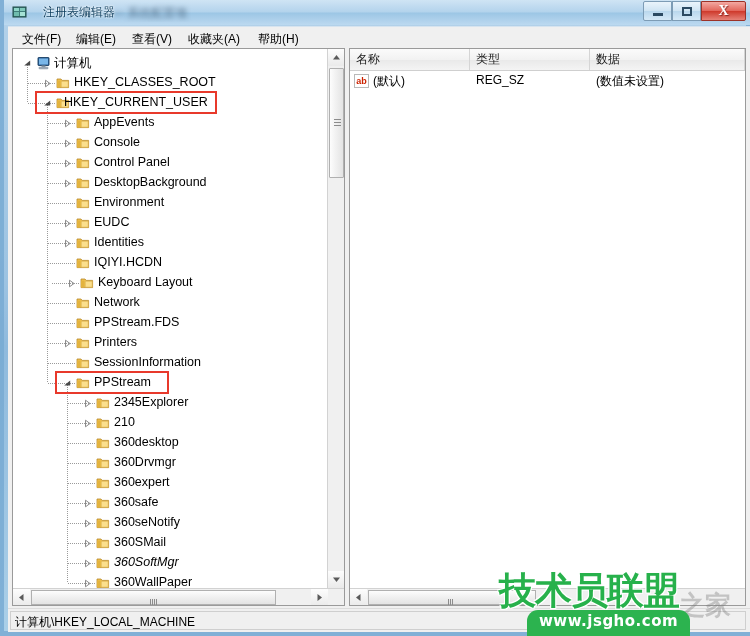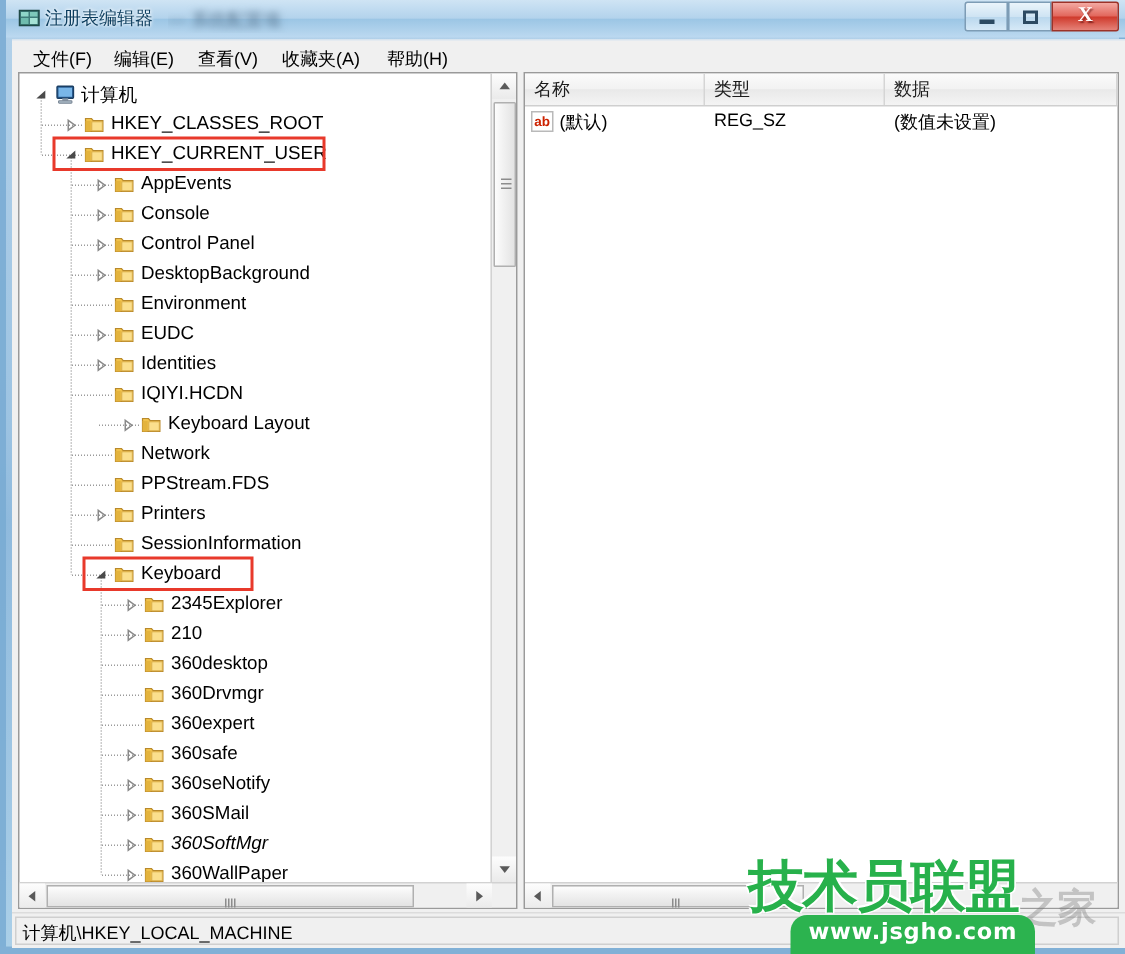--- a/index.html
+++ b/index.html
@@ -27,21 +27,21 @@
 
   
   #titlebar {
     position: absolute; left: 0; top: 0; width: 750px; height: 25px;
     background: linear-gradient(to bottom, #cfe4f4 0%, #b3d3ec 48%, #9cc6e5 52%, #bcd9f0 100%);
   }
   #app-icon {
     position: absolute; left: 8px; top: 4px; width: 16px; height: 16px;
   }
   #title-text {
-    position: absolute; left: 26px; top: 4px;
+    position: absolute; left: 39px; top: 4px;
     font-size: 12px; color: #0b3c5d;
     text-shadow: 0 0 3px #ffffff, 0 0 2px #ffffff;
     white-space: nowrap;
   }
   #title-blur {
     position: absolute; left: 108px; top: 2px; width: 230px; height: 20px;
     overflow: hidden;
   }
   #title-blur span {
     position: absolute; top: 3px;
@@ -389,21 +389,21 @@
             <div class="expander" style="left: 30px;">
               <svg width="9" height="9" viewBox="0 0 9 9">
                 <polygon points="1.2,6.6 7.2,6.6 7.2,1.4" fill="#4a4a4a"></polygon>
               </svg>
             </div>
             <div class="folder-icon" style="left: 43px;"><svg width="14" height="14" viewBox="0 0 14 14">
                 <path d="M1,3 L5,3 L6.2,4.4 L12.6,4.4 L12.6,11.6 L1,11.6 Z" fill="#f0c14b" stroke="#b8892c" stroke-width="0.8"></path>
                 <path d="M1,4.6 L4.4,4.6 L4.4,11.6 L1,11.6 Z" fill="#e3b33e"></path>
                 <path d="M5.2,5.2 L12.2,5.2 L12.2,11.2 L5.2,11.2 Z" fill="#fbdf8d" stroke="#d8ad49" stroke-width="0.6"></path>
               </svg></div>
-            <div class="tree-label" style="left: 61px;">HKEY_CURRENT_USER</div>
+            <div class="tree-label" style="left: 51px;">HKEY_CURRENT_USER</div>
           </div>
           <div class="redbox" style="left: 22px; top: 42px; height: 23px; width: 182.2px;"></div>
           <div class="tree-row" style="position: absolute; left: 0px; top: 64px; width: 316px;">
             <div class="dotline-h" style="left: 35px; top: 10px; width: 28px;"></div>
             <div class="expander" style="left: 50px;">
               <svg width="9" height="9" viewBox="0 0 9 9">
                 <polygon points="2.5,1.2 7,4.5 2.5,7.8" fill="none" stroke="#8a8a8a" stroke-width="1"></polygon>
               </svg>
             </div>
             <div class="folder-icon" style="left: 63px;"><svg width="14" height="14" viewBox="0 0 14 14">
@@ -494,21 +494,21 @@
           </div>
           <div class="tree-row" style="position: absolute; left: 0px; top: 204px; width: 316px;">
             <div class="dotline-h" style="left: 35px; top: 10px; width: 28px;"></div>
             <div class="folder-icon" style="left: 63px;"><svg width="14" height="14" viewBox="0 0 14 14">
                 <path d="M1,3 L5,3 L6.2,4.4 L12.6,4.4 L12.6,11.6 L1,11.6 Z" fill="#f0c14b" stroke="#b8892c" stroke-width="0.8"></path>
                 <path d="M1,4.6 L4.4,4.6 L4.4,11.6 L1,11.6 Z" fill="#e3b33e"></path>
                 <path d="M5.2,5.2 L12.2,5.2 L12.2,11.2 L5.2,11.2 Z" fill="#fbdf8d" stroke="#d8ad49" stroke-width="0.6"></path>
               </svg></div>
             <div class="tree-label" style="left: 81px;">IQIYI.HCDN</div>
           </div>
-          <div class="tree-row" style="position: absolute; left: 18px; top: 224px; width: 316px;">
+          <div class="tree-row" style="position: absolute; left: 4px; top: 224px; width: 316px;">
             <div class="dotline-h" style="left: 35px; top: 10px; width: 28px;"></div>
             <div class="expander" style="left: 50px;">
               <svg width="9" height="9" viewBox="0 0 9 9">
                 <polygon points="2.5,1.2 7,4.5 2.5,7.8" fill="none" stroke="#8a8a8a" stroke-width="1"></polygon>
               </svg>
             </div>
             <div class="folder-icon" style="left: 63px;"><svg width="14" height="14" viewBox="0 0 14 14">
                 <path d="M1,3 L5,3 L6.2,4.4 L12.6,4.4 L12.6,11.6 L1,11.6 Z" fill="#f0c14b" stroke="#b8892c" stroke-width="0.8"></path>
                 <path d="M1,4.6 L4.4,4.6 L4.4,11.6 L1,11.6 Z" fill="#e3b33e"></path>
                 <path d="M5.2,5.2 L12.2,5.2 L12.2,11.2 L5.2,11.2 Z" fill="#fbdf8d" stroke="#d8ad49" stroke-width="0.6"></path>
@@ -561,21 +561,21 @@
             <div class="expander" style="left: 50px;">
               <svg width="9" height="9" viewBox="0 0 9 9">
                 <polygon points="1.2,6.6 7.2,6.6 7.2,1.4" fill="#4a4a4a"></polygon>
               </svg>
             </div>
             <div class="folder-icon" style="left: 63px;"><svg width="14" height="14" viewBox="0 0 14 14">
                 <path d="M1,3 L5,3 L6.2,4.4 L12.6,4.4 L12.6,11.6 L1,11.6 Z" fill="#f0c14b" stroke="#b8892c" stroke-width="0.8"></path>
                 <path d="M1,4.6 L4.4,4.6 L4.4,11.6 L1,11.6 Z" fill="#e3b33e"></path>
                 <path d="M5.2,5.2 L12.2,5.2 L12.2,11.2 L5.2,11.2 Z" fill="#fbdf8d" stroke="#d8ad49" stroke-width="0.6"></path>
               </svg></div>
-            <div class="tree-label" style="left: 81px;">Keyboard</div>
+            <div class="tree-label" style="left: 81px;">PPStream</div>
           </div>
           <div class="redbox" style="left: 42px; top: 322px; height: 23px; width: 113.8px;"></div>
           <div class="tree-row" style="position: absolute; left: 0px; top: 344px; width: 316px;">
             <div class="dotline-h" style="left: 55px; top: 10px; width: 28px;"></div>
             <div class="expander" style="left: 70px;">
               <svg width="9" height="9" viewBox="0 0 9 9">
                 <polygon points="2.5,1.2 7,4.5 2.5,7.8" fill="none" stroke="#8a8a8a" stroke-width="1"></polygon>
               </svg>
             </div>
             <div class="folder-icon" style="left: 83px;"><svg width="14" height="14" viewBox="0 0 14 14">

